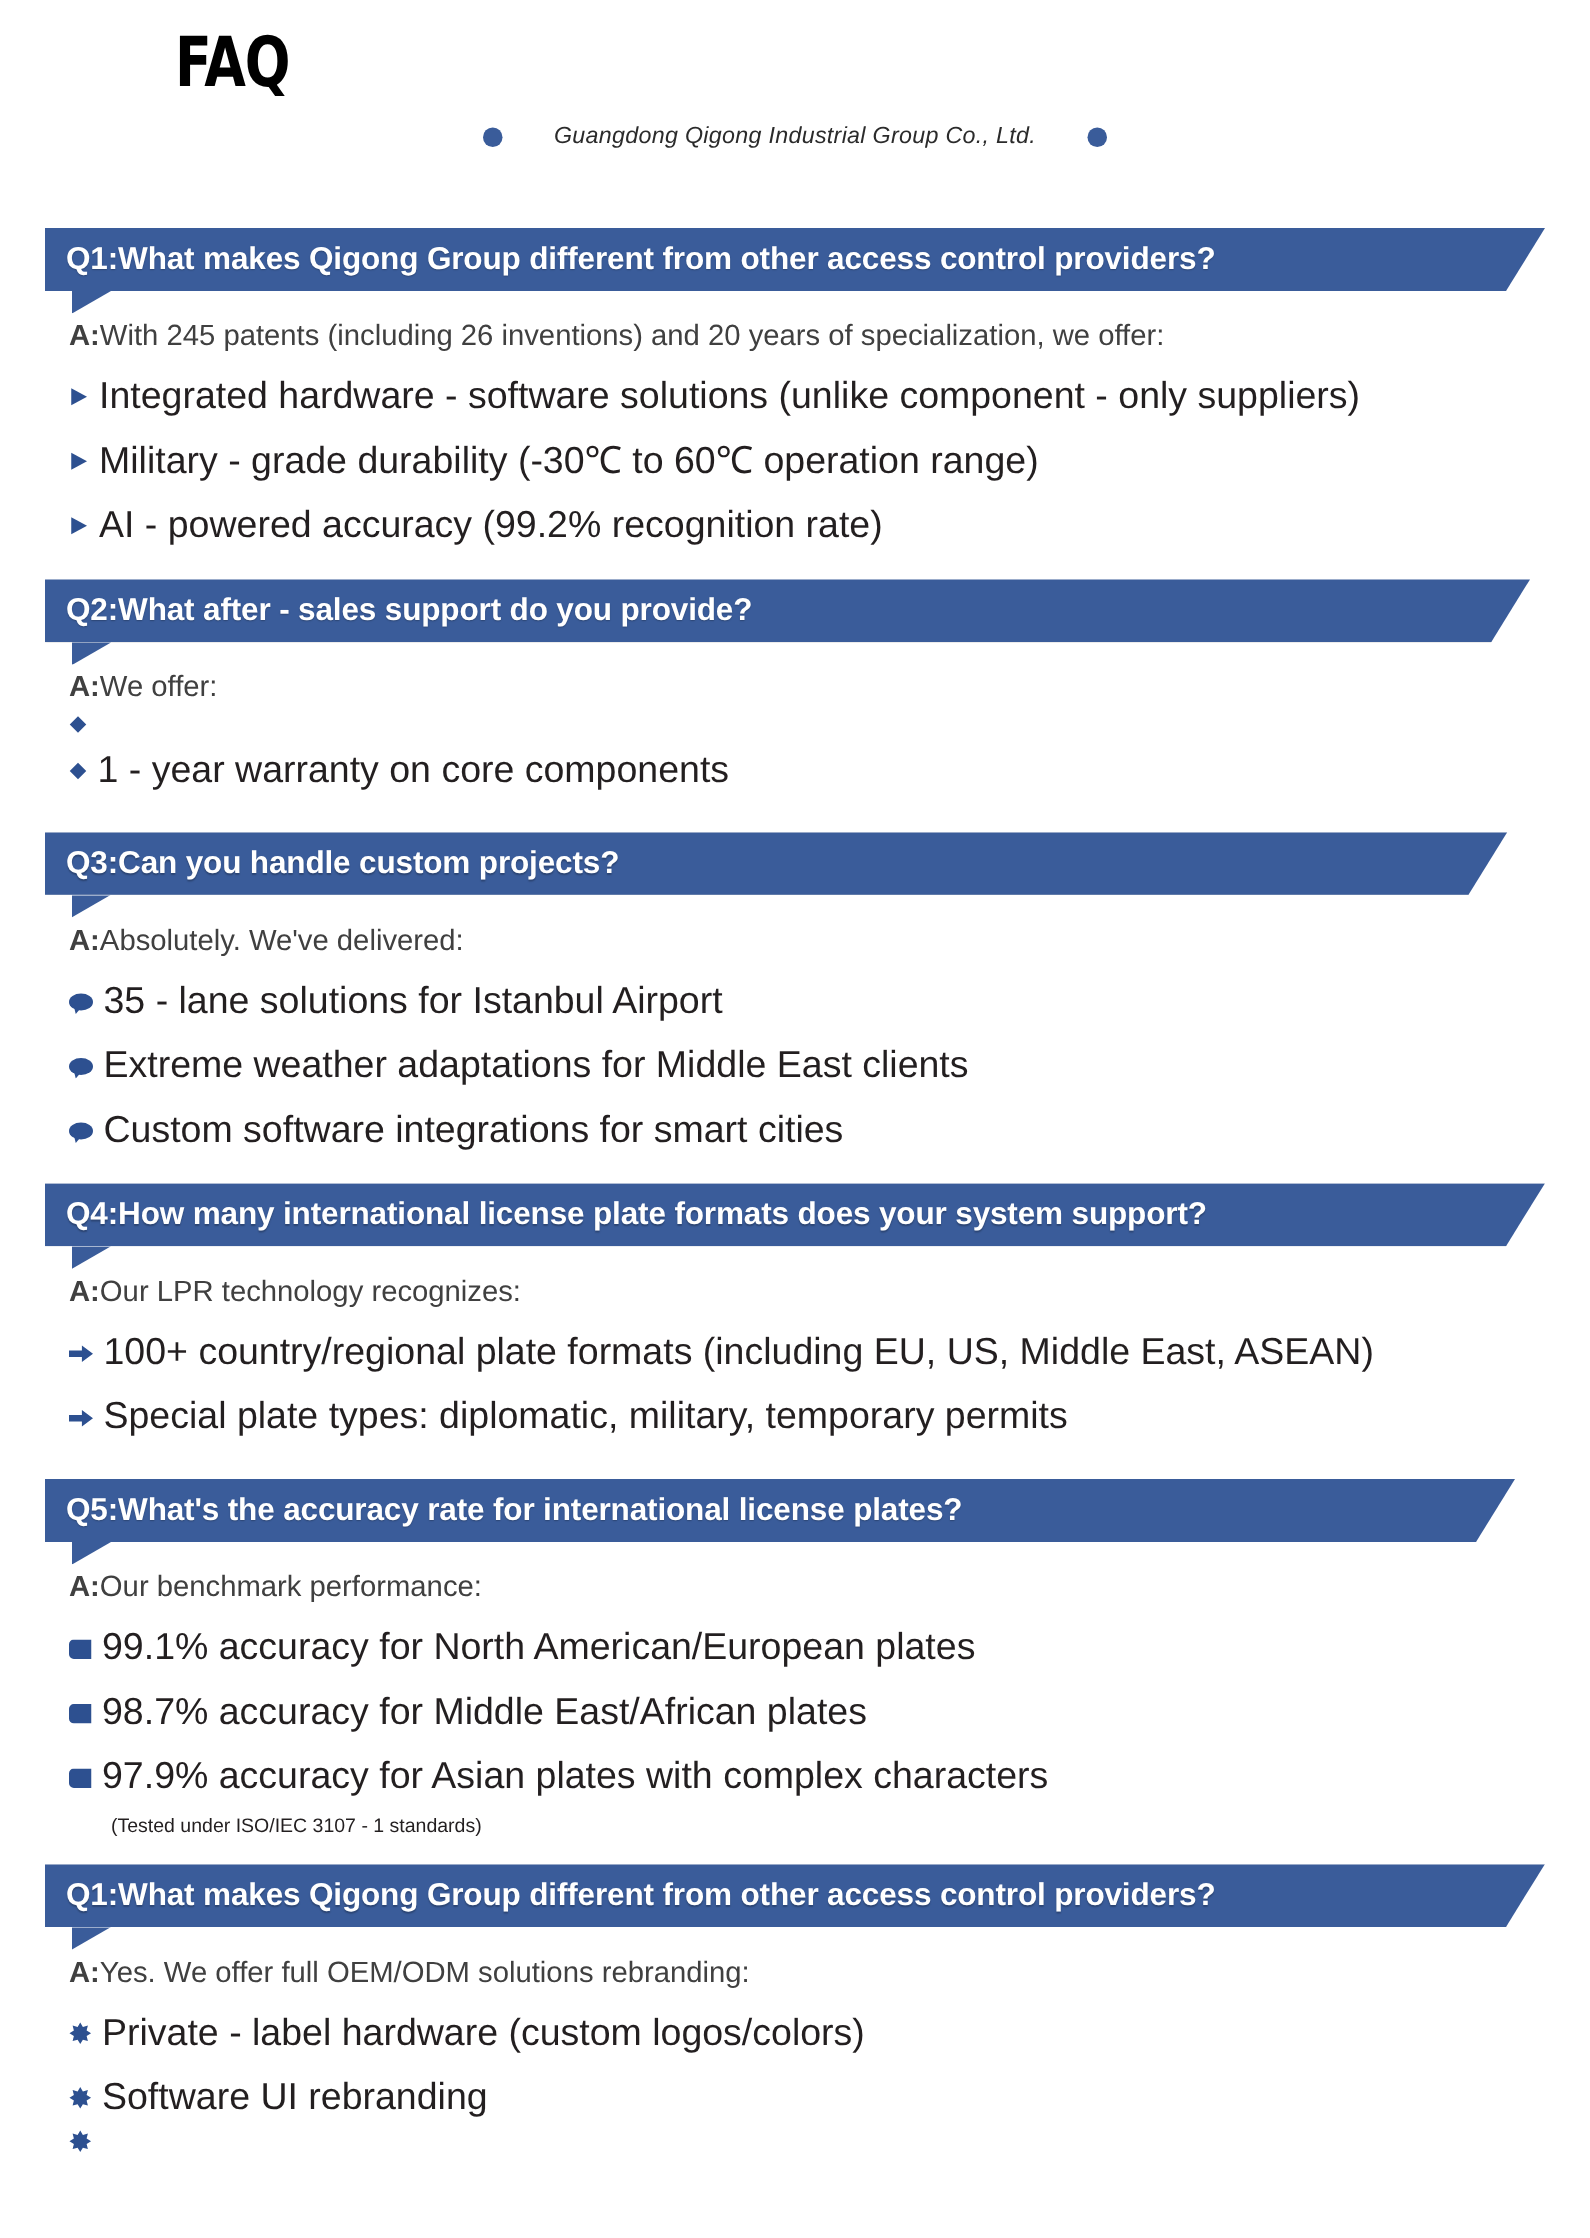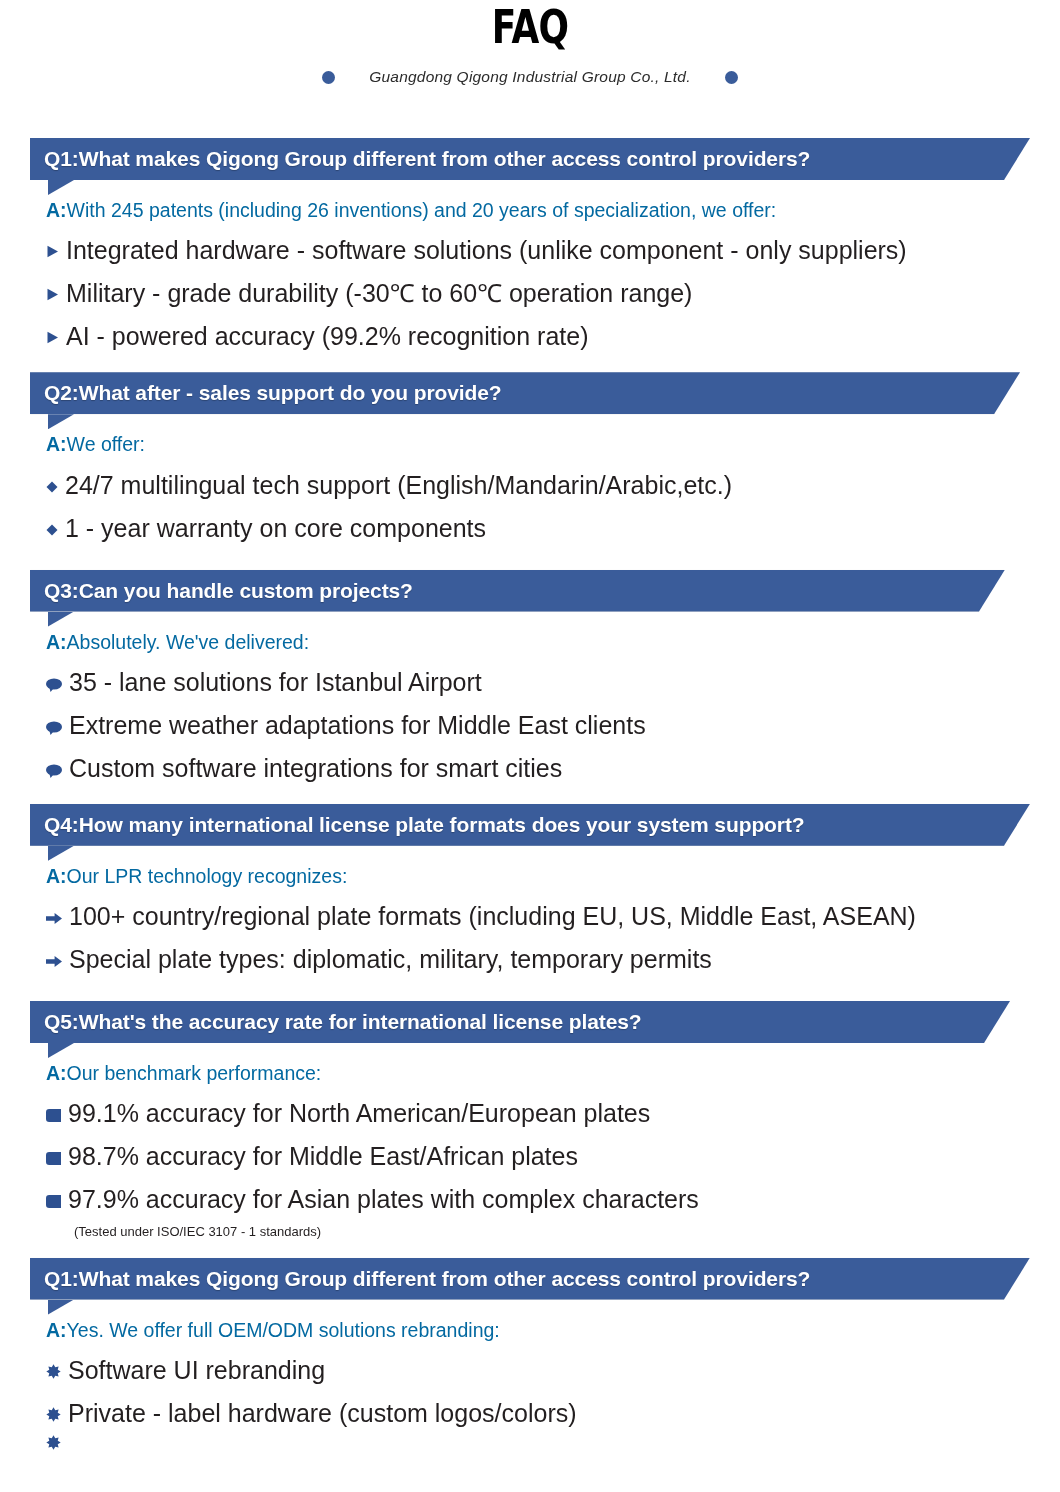--- a/index.html
+++ b/index.html
@@ -12,22 +12,22 @@
     height: 1492px;
     position: relative;
     font-family: "Liberation Sans", sans-serif;
     color: #231f20;
     overflow: hidden;
   }
 
   
   .header {
     width: 100%;
-    padding-top: 4px;
-    text-align: center;
+    padding-top: 18px;
+    text-align: left;
   }
   .faq-title {
     font-family: "DejaVu Sans", sans-serif;
     font-weight: 900;
     font-size: 46px;
     letter-spacing: -1px;
     color: #000000;
     line-height: 1.0;
     transform: scaleX(0.78);
     transform-origin: center;
@@ -102,21 +102,21 @@
   }
 
   
   .a-body {
     padding-left: 46px;
     padding-top: 16px;
   }
   .a-lead {
     font-size: 19.5px;
     line-height: 1.5;
-    color: #0369a1;
+    color: #404040;
     margin-bottom: 4px;
     white-space: nowrap;
   }
   .a-lead .a-prefix {
     font-weight: bold;
   }
   .bullet-list {
     list-style: none;
     margin: 0;
     padding: 0;
@@ -215,21 +215,20 @@
         <div class="q-banner-tail"></div>
         <div class="q-banner-label">Q2:What after - sales support do you provide?</div>
       </div>
       <div class="a-body">
         <div class="a-lead"><span class="a-prefix">A:</span><span>We offer:</span></div>
         <ul class="bullet-list">
           <li class="bullet-item">
             <span class="bullet-mark mark-diamond"><svg width="12" height="12" viewBox="0 0 12 12" aria-hidden="true">
                 <path d="M6 0.5 L11.5 6 L6 11.5 L0.5 6 Z" fill="#2d5090"></path>
               </svg></span>
-            <span class="bullet-text">24/7 multilingual tech support (English/Mandarin/Arabic,etc.)</span>
           </li>
           <li class="bullet-item">
             <span class="bullet-mark mark-diamond"><svg width="12" height="12" viewBox="0 0 12 12" aria-hidden="true">
                 <path d="M6 0.5 L11.5 6 L6 11.5 L0.5 6 Z" fill="#2d5090"></path>
               </svg></span>
             <span class="bullet-text">1 - year warranty on core components</span>
           </li>
         </ul>
       </div>
       <div class="gap-md"></div>
@@ -332,28 +331,28 @@
         <div class="q-banner-label">Q1:What makes Qigong Group different from other access control providers?</div>
       </div>
       <div class="a-body">
         <div class="a-lead"><span class="a-prefix">A:</span><span>Yes. We offer full OEM/ODM solutions rebranding:</span></div>
         <ul class="bullet-list">
           <li class="bullet-item">
             <span class="bullet-mark mark-star"><svg width="15" height="15" viewBox="0 0 15 15" aria-hidden="true">
                 <polygon points="7.50,0.30 9.26,3.25 12.59,2.41 11.75,5.74 14.70,7.50 11.75,9.26 12.59,12.59 9.26,11.75 7.50,14.70 5.74,11.75 2.41,12.59 3.25,9.26 0.30,7.50 3.25,5.74 2.41,2.41 5.74,3.25" fill="#2d5090"></polygon>
                 <circle cx="7.5" cy="7.5" r="2.1" fill="#2d5090"></circle>
               </svg></span>
-            <span class="bullet-text">Software UI rebranding</span>
+            <span class="bullet-text">Private - label hardware (custom logos/colors)</span>
           </li>
           <li class="bullet-item">
             <span class="bullet-mark mark-star"><svg width="15" height="15" viewBox="0 0 15 15" aria-hidden="true">
                 <polygon points="7.50,0.30 9.26,3.25 12.59,2.41 11.75,5.74 14.70,7.50 11.75,9.26 12.59,12.59 9.26,11.75 7.50,14.70 5.74,11.75 2.41,12.59 3.25,9.26 0.30,7.50 3.25,5.74 2.41,2.41 5.74,3.25" fill="#2d5090"></polygon>
                 <circle cx="7.5" cy="7.5" r="2.1" fill="#2d5090"></circle>
               </svg></span>
-            <span class="bullet-text">Private - label hardware (custom logos/colors)</span>
+            <span class="bullet-text">Software UI rebranding</span>
           </li>
           <li class="bullet-item">
             <span class="bullet-mark mark-star"><svg width="15" height="15" viewBox="0 0 15 15" aria-hidden="true">
                 <polygon points="7.50,0.30 9.26,3.25 12.59,2.41 11.75,5.74 14.70,7.50 11.75,9.26 12.59,12.59 9.26,11.75 7.50,14.70 5.74,11.75 2.41,12.59 3.25,9.26 0.30,7.50 3.25,5.74 2.41,2.41 5.74,3.25" fill="#2d5090"></polygon>
                 <circle cx="7.5" cy="7.5" r="2.1" fill="#2d5090"></circle>
               </svg></span>
           </li>
         </ul>
       </div>
       <div class="gap-md"></div>

